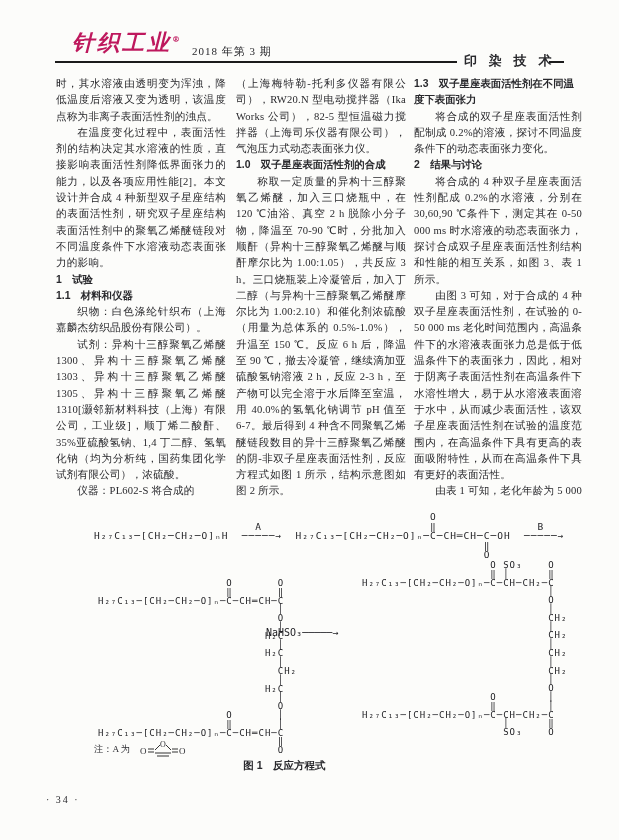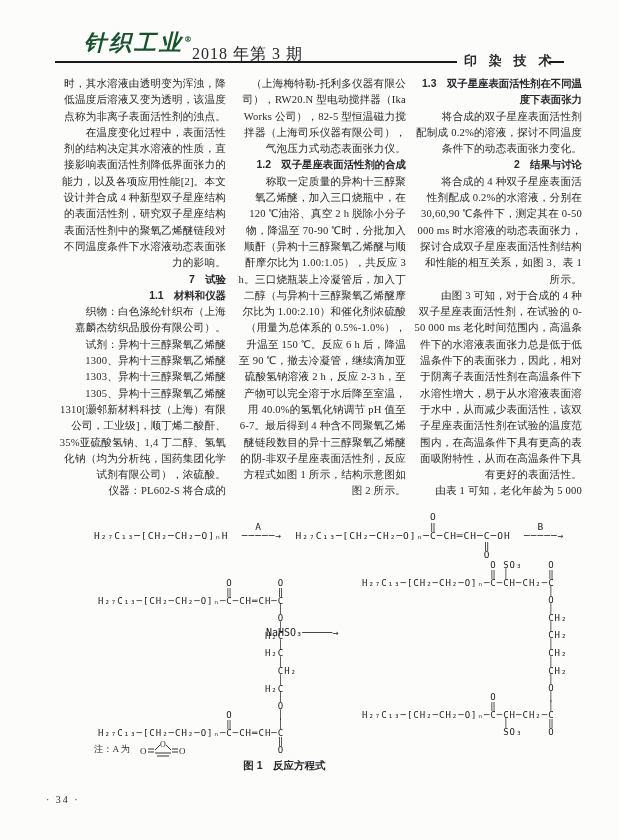--- a/index.html
+++ b/index.html
@@ -1,31 +1,31 @@
 <!DOCTYPE html>
 <html><head>
 <meta charset="utf-8">
 <style>
   html,body{margin:0;padding:0;background:#e8e8e6;}
   #page{position:relative;width:619px;height:840px;background:#fcfcfa;color:#28282c;
         font-family:"Liberation Serif",serif;overflow:hidden;}
   
-  .logo{position:absolute;left:84px;top:28px;font-family:"DejaVu Serif",serif;
-        font-style:italic;font-weight:bold;font-size:22px;letter-spacing:3px;color:#14532d;}
+  .logo{position:absolute;left:72px;top:28px;font-family:"DejaVu Serif",serif;
+        font-style:italic;font-weight:bold;font-size:22px;letter-spacing:3px;color:#be185d;}
   .logo sup{font-size:8px;font-style:normal;letter-spacing:0;}
-  .issue{position:absolute;left:192px;top:44px;font-size:16px;letter-spacing:1px;}
+  .issue{position:absolute;left:192px;top:44px;font-size:11px;letter-spacing:1px;}
   .hr-left{position:absolute;left:55px;top:61px;width:402px;height:2px;background:#1b1b1b;}
   .section{position:absolute;left:464px;top:52px;font-size:13px;font-weight:bold;
            letter-spacing:2px;font-family:Liberation Mono, monospace;}
   .hr-right{position:absolute;left:549px;top:61px;width:15px;height:2px;background:#1b1b1b;}
   
   .col{position:absolute;top:76px;width:170px;font-size:10.6px;line-height:16.3px;
        text-align:justify;text-justify:inter-character;letter-spacing:0.2px;}
   .c1{left:56px;} .c2{left:236px;} .c3{left:414px;width:168px;}
-  .col p{margin:0;text-align:right;}
+  .col p{margin:0;}
   .ind{text-indent:2em;}
   .hd{font-family:"Liberation Sans",sans-serif;font-weight:bold;font-size:10.4px;
       text-align:left;letter-spacing:0;}
   
   .pre{position:absolute;font-family:"DejaVu Sans Mono",monospace;white-space:pre;
        color:#222226;}
   .eq{left:94px;top:512px;font-size:9.5px;line-height:9.6px;letter-spacing:1px;}
   .lstruct{left:98px;top:579px;font-size:9px;line-height:8.8px;letter-spacing:1px;}
   .rstruct{left:350px;top:561px;font-size:9px;line-height:8.8px;letter-spacing:1px;margin-left:12px;}
   .narrow{position:absolute;left:266px;top:628px;display:flex;flex-direction:row;
@@ -45,30 +45,30 @@
 
   <div class="logo"><span>针织工业</span><sup>®</sup></div>
   <div class="issue">2018 年第 3 期</div>
   <div class="hr-left"></div>
   <div class="section">印 染 技 术</div>
   <div class="hr-right"></div>
 
   <div class="col c1">
     <p>时，其水溶液由透明变为浑浊，降低温度后溶液又变为透明，该温度点称为非离子表面活性剂的浊点。</p>
     <p class="ind">在温度变化过程中，表面活性剂的结构决定其水溶液的性质，直接影响表面活性剂降低界面张力的能力，以及各项应用性能[2]。本文设计并合成 4 种新型双子星座结构的表面活性剂，研究双子星座结构表面活性剂中的聚氧乙烯醚链段对不同温度条件下水溶液动态表面张力的影响。</p>
-    <p class="hd">7　试验</p>
+    <p class="hd">1　试验</p>
     <p class="hd">1.1　材料和仪器</p>
     <p class="ind">织物：白色涤纶针织布（上海嘉麟杰纺织品股份有限公司）。</p>
     <p class="ind">试剂：异构十三醇聚氧乙烯醚 1300、异构十三醇聚氧乙烯醚 1303、异构十三醇聚氧乙烯醚 1305、异构十三醇聚氧乙烯醚 1310[灏邻新材料科技（上海）有限公司，工业级]，顺丁烯二酸酐、35%亚硫酸氢钠、1,4 丁二醇、氢氧化钠（均为分析纯，国药集团化学试剂有限公司），浓硫酸。</p>
     <p class="ind">仪器：PL602-S 将合成的</p>
   </div>
 
   <div class="col c2">
     <p>（上海梅特勒-托利多仪器有限公司），RW20.N 型电动搅拌器（Ika Works 公司），82-5 型恒温磁力搅拌器（上海司乐仪器有限公司），气泡压力式动态表面张力仪。</p>
-    <p class="hd">1.2　双子星座表面活性剂的合成</p>
+    <p class="hd">1.0　双子星座表面活性剂的合成</p>
     <p class="ind">称取一定质量的异构十三醇聚氧乙烯醚，加入三口烧瓶中，在 120 ℃油浴、真空 2 h 脱除小分子物，降温至 70-90 ℃时，分批加入顺酐（异构十三醇聚氧乙烯醚与顺酐摩尔比为 1.00:1.05），共反应 3 h。三口烧瓶装上冷凝管后，加入丁二醇（与异构十三醇聚氧乙烯醚摩尔比为 1.00:2.10）和催化剂浓硫酸（用量为总体系的 0.5%-1.0%），升温至 150 ℃。反应 6 h 后，降温至 90 ℃，撤去冷凝管，继续滴加亚硫酸氢钠溶液 2 h，反应 2-3 h，至产物可以完全溶于水后降至室温，用 40.0%的氢氧化钠调节 pH 值至 6-7。最后得到 4 种含不同聚氧乙烯醚链段数目的异十三醇聚氧乙烯醚的阴-非双子星座表面活性剂，反应方程式如图 1 所示，结构示意图如图 2 所示。</p>
   </div>
 
   <div class="col c3">
     <p class="hd">1.3　双子星座表面活性剂在不同温度下表面张力</p>
     <p class="ind">将合成的双子星座表面活性剂配制成 0.2%的溶液，探讨不同温度条件下的动态表面张力变化。</p>
     <p class="hd">2　结果与讨论</p>
     <p class="ind">将合成的 4 种双子星座表面活性剂配成 0.2%的水溶液，分别在 30,60,90 ℃条件下，测定其在 0-50 000 ms 时水溶液的动态表面张力，探讨合成双子星座表面活性剂结构和性能的相互关系，如图 3、表 1 所示。</p>
     <p class="ind">由图 3 可知，对于合成的 4 种双子星座表面活性剂，在试验的 0-50 000 ms 老化时间范围内，高温条件下的水溶液表面张力总是低于低温条件下的表面张力，因此，相对于阴离子表面活性剂在高温条件下水溶性增大，易于从水溶液表面溶于水中，从而减少表面活性，该双子星座表面活性剂在试验的温度范围内，在高温条件下具有更高的表面吸附特性，从而在高温条件下具有更好的表面活性。</p>
     <p class="ind">由表 1 可知，老化年龄为 5 000</p>

